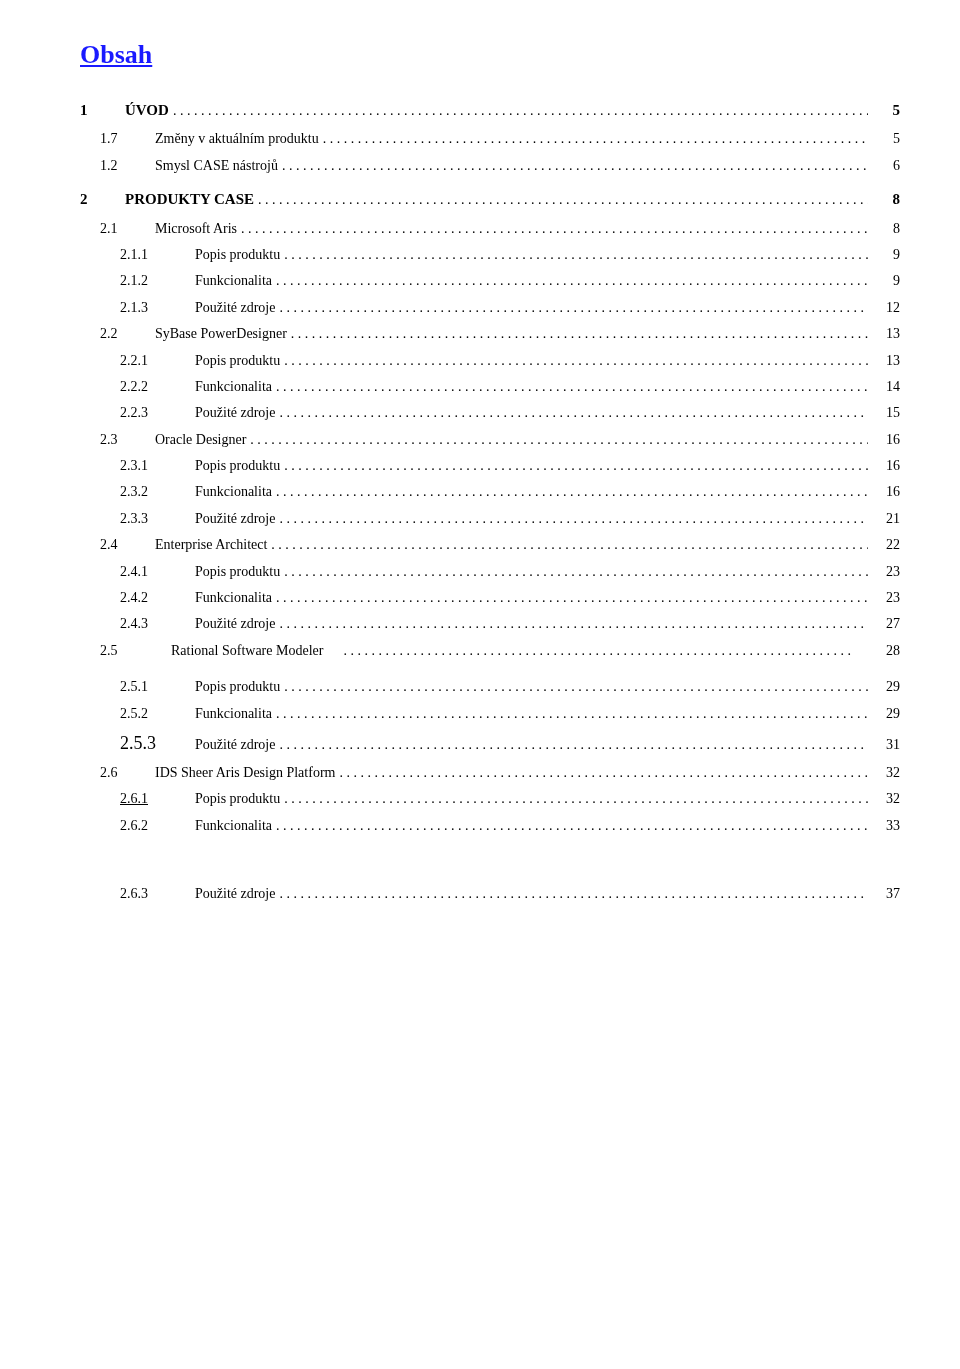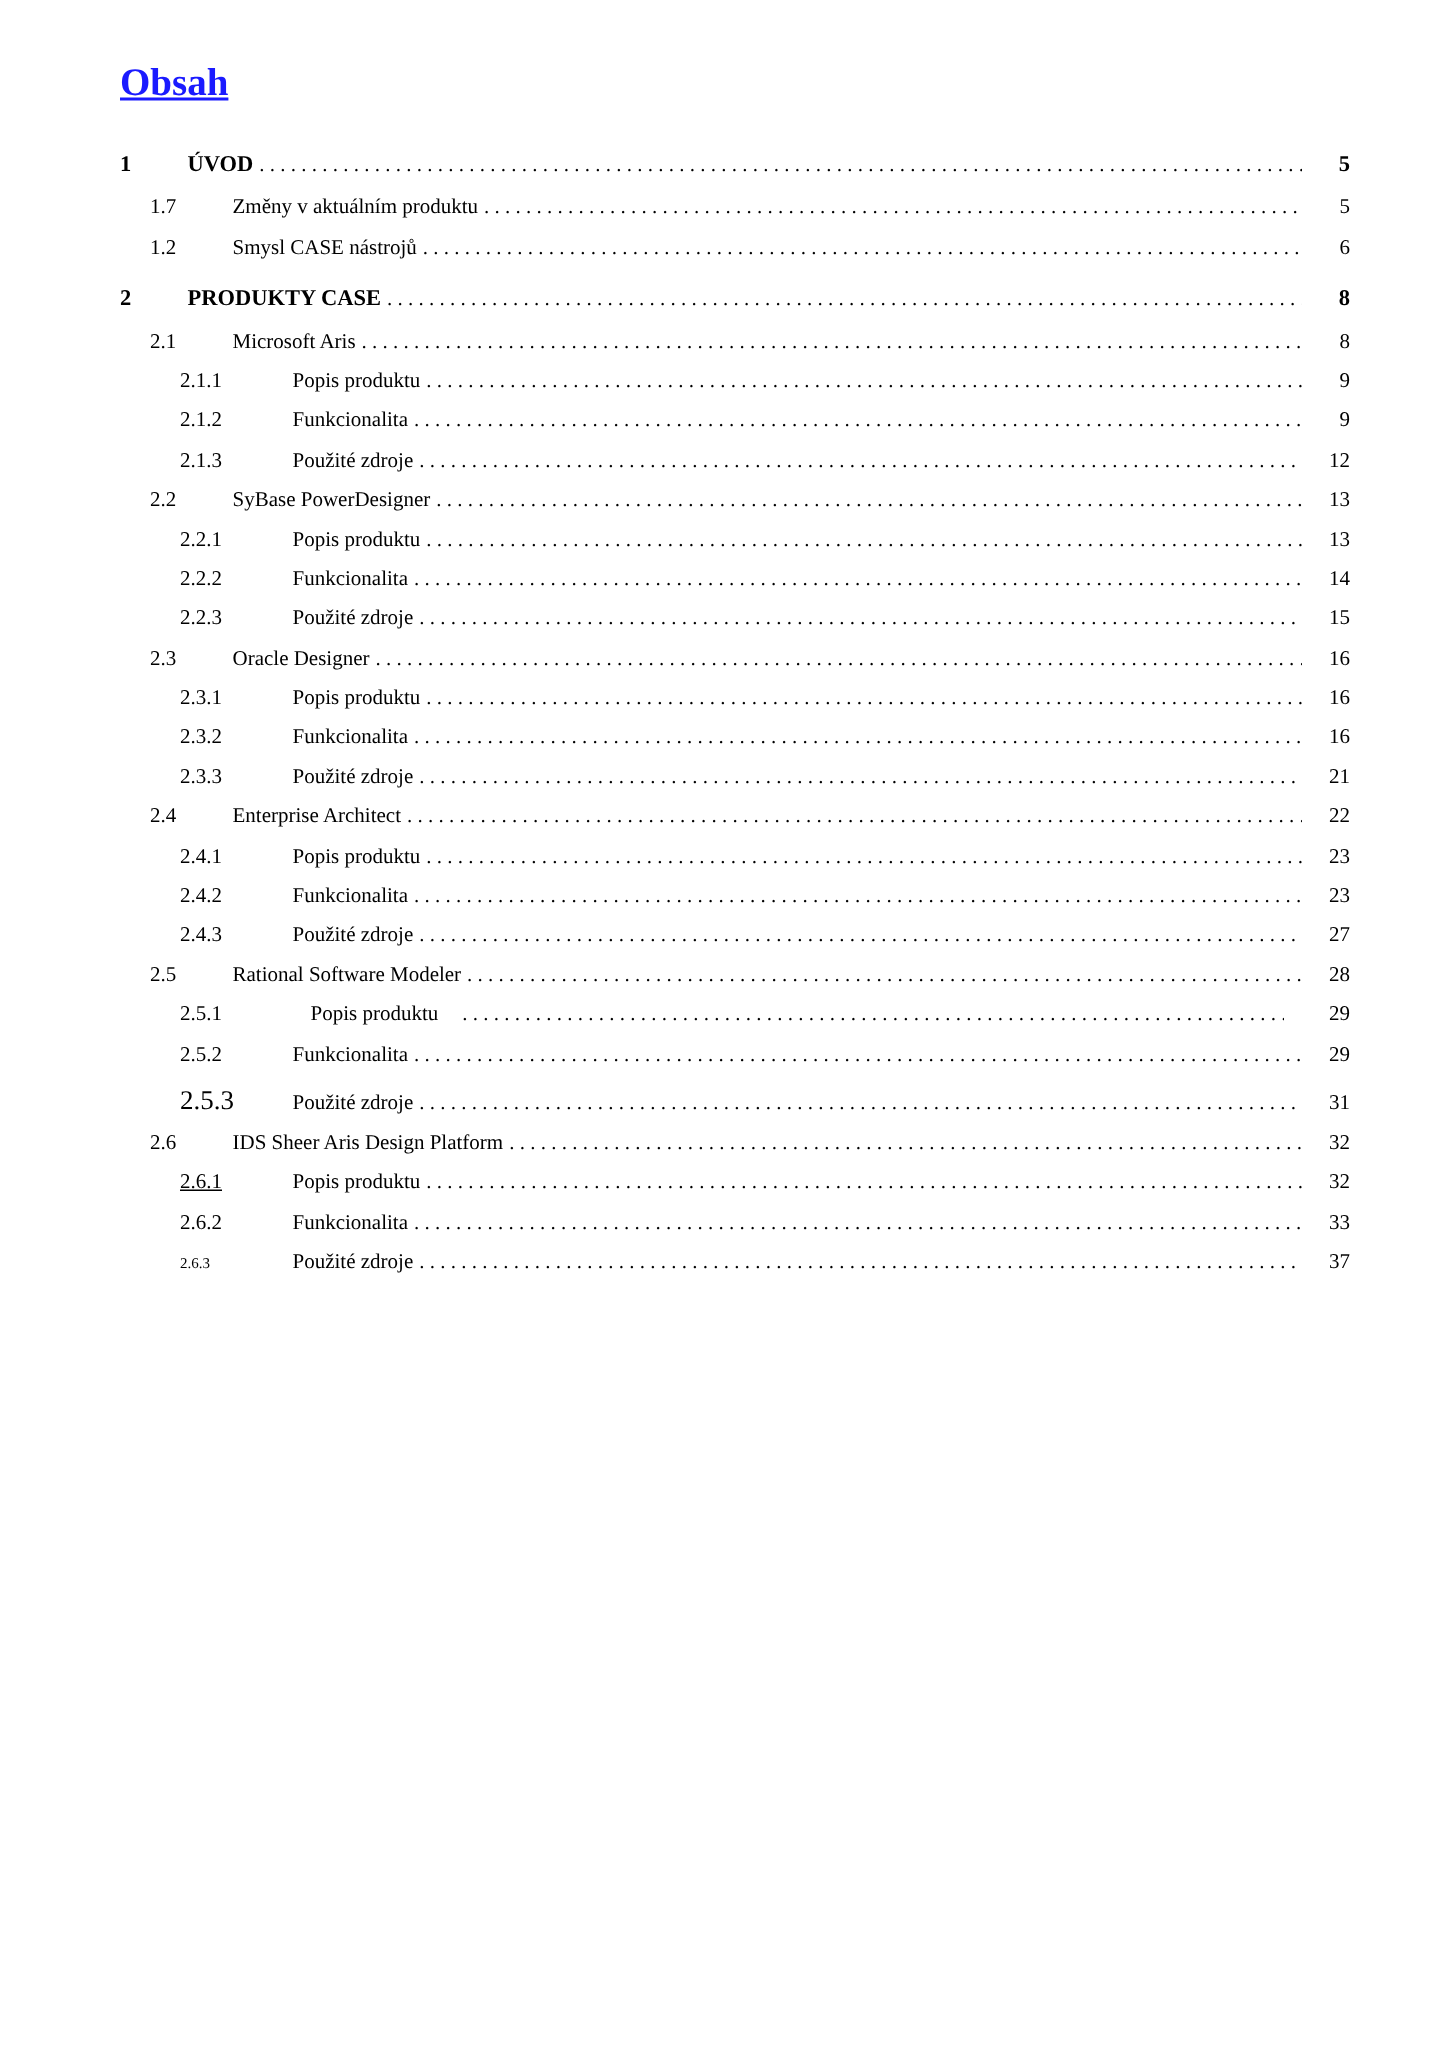--- a/index.html
+++ b/index.html
@@ -152,27 +152,27 @@
       <span style="font-size: 14px;">Funkcionalita</span>
       <span style="flex: 1 1 0%; overflow: hidden; white-space: nowrap; margin: 0px 4px; font-size: 14px; color: rgb(0, 0, 0);"> . . . . . . . . . . . . . . . . . . . . . . . . . . . . . . . . . . . . . . . . . . . . . . . . . . . . . . . . . . . . . . . . . . . . . . . . . . . . . . . . . . . . . . . . . . . . . . . . . . . . . . . . . . . . . . . . . . . . . . . . </span>
       <span style="min-width: 28px; text-align: right; flex-shrink: 0; font-size: 14px;">23</span>
     </div>
     <div class="toc-entry" style="padding-left: 40px; margin-bottom: 4px;">
       <span style="min-width: 75px; flex-shrink: 0; font-size: 14px;">2.4.3</span>
       <span style="font-size: 14px;">Použité zdroje</span>
       <span style="flex: 1 1 0%; overflow: hidden; white-space: nowrap; margin: 0px 4px; font-size: 14px; color: rgb(0, 0, 0);"> . . . . . . . . . . . . . . . . . . . . . . . . . . . . . . . . . . . . . . . . . . . . . . . . . . . . . . . . . . . . . . . . . . . . . . . . . . . . . . . . . . . . . . . . . . . . . . . . . . . . . . . . . . . . . . . . . . . . . . . . </span>
       <span style="min-width: 28px; text-align: right; flex-shrink: 0; font-size: 14px;">27</span>
     </div>
-    <div class="toc-entry" style="padding-left: 20px; margin-bottom: 4px;">
+    <div class="toc-entry" style="padding-left: 20px; margin-bottom: 14px; gap: 16px;">
       <span style="min-width: 55px; flex-shrink: 0; font-size: 14px;">2.5</span>
       <span style="font-size: 14px;">Rational Software Modeler</span>
       <span style="flex: 1 1 0%; overflow: hidden; white-space: nowrap; margin: 0px 4px; font-size: 14px; color: rgb(0, 0, 0);"> . . . . . . . . . . . . . . . . . . . . . . . . . . . . . . . . . . . . . . . . . . . . . . . . . . . . . . . . . . . . . . . . . . . . . . . . . . . . . . . . . . . . . . . . . . . . . . . . . . . . . . . . . . . . . . . . . . . . . . . . </span>
       <span style="min-width: 28px; text-align: right; flex-shrink: 0; font-size: 14px;">28</span>
     </div>
-    <div class="toc-entry" style="padding-left: 40px; margin-bottom: 4px; gap: 12px;">
+    <div class="toc-entry" style="padding-left: 40px; margin-bottom: 4px;">
       <span style="min-width: 75px; flex-shrink: 0; font-size: 14px;">2.5.1</span>
       <span style="font-size: 14px;">Popis produktu</span>
       <span style="flex: 1 1 0%; overflow: hidden; white-space: nowrap; margin: 0px 4px; font-size: 14px; color: rgb(0, 0, 0);"> . . . . . . . . . . . . . . . . . . . . . . . . . . . . . . . . . . . . . . . . . . . . . . . . . . . . . . . . . . . . . . . . . . . . . . . . . . . . . . . . . . . . . . . . . . . . . . . . . . . . . . . . . . . . . . . . . . . . . . . . </span>
       <span style="min-width: 28px; text-align: right; flex-shrink: 0; font-size: 14px;">29</span>
     </div>
     <div class="toc-entry" style="padding-left: 40px; margin-bottom: 4px;">
       <span style="min-width: 75px; flex-shrink: 0; font-size: 14px;">2.5.2</span>
       <span style="font-size: 14px;">Funkcionalita</span>
       <span style="flex: 1 1 0%; overflow: hidden; white-space: nowrap; margin: 0px 4px; font-size: 14px; color: rgb(0, 0, 0);"> . . . . . . . . . . . . . . . . . . . . . . . . . . . . . . . . . . . . . . . . . . . . . . . . . . . . . . . . . . . . . . . . . . . . . . . . . . . . . . . . . . . . . . . . . . . . . . . . . . . . . . . . . . . . . . . . . . . . . . . . </span>
       <span style="min-width: 28px; text-align: right; flex-shrink: 0; font-size: 14px;">29</span>
@@ -195,18 +195,18 @@
       <span style="flex: 1 1 0%; overflow: hidden; white-space: nowrap; margin: 0px 4px; font-size: 14px; color: rgb(0, 0, 0);"> . . . . . . . . . . . . . . . . . . . . . . . . . . . . . . . . . . . . . . . . . . . . . . . . . . . . . . . . . . . . . . . . . . . . . . . . . . . . . . . . . . . . . . . . . . . . . . . . . . . . . . . . . . . . . . . . . . . . . . . . </span>
       <span style="min-width: 28px; text-align: right; flex-shrink: 0; font-size: 14px;">32</span>
     </div>
     <div class="toc-entry" style="padding-left: 40px; margin-bottom: 4px;">
       <span style="min-width: 75px; flex-shrink: 0; font-size: 14px;">2.6.2</span>
       <span style="font-size: 14px;">Funkcionalita</span>
       <span style="flex: 1 1 0%; overflow: hidden; white-space: nowrap; margin: 0px 4px; font-size: 14px; color: rgb(0, 0, 0);"> . . . . . . . . . . . . . . . . . . . . . . . . . . . . . . . . . . . . . . . . . . . . . . . . . . . . . . . . . . . . . . . . . . . . . . . . . . . . . . . . . . . . . . . . . . . . . . . . . . . . . . . . . . . . . . . . . . . . . . . . </span>
       <span style="min-width: 28px; text-align: right; flex-shrink: 0; font-size: 14px;">33</span>
     </div>
     <div class="toc-entry" style="padding-left: 40px; margin-bottom: 4px;">
-      <span style="min-width: 75px; flex-shrink: 0; font-size: 10px;">2.6.3</span>
+      <span style="min-width: 75px; flex-shrink: 0; font-size: 14px; margin-top: 42px;">2.6.3</span>
       <span style="font-size: 14px;">Použité zdroje</span>
       <span style="flex: 1 1 0%; overflow: hidden; white-space: nowrap; margin: 0px 4px; font-size: 14px; color: rgb(0, 0, 0);"> . . . . . . . . . . . . . . . . . . . . . . . . . . . . . . . . . . . . . . . . . . . . . . . . . . . . . . . . . . . . . . . . . . . . . . . . . . . . . . . . . . . . . . . . . . . . . . . . . . . . . . . . . . . . . . . . . . . . . . . . </span>
       <span style="min-width: 28px; text-align: right; flex-shrink: 0; font-size: 14px;">37</span>
     </div>
   </div>
 
 </body></html>

